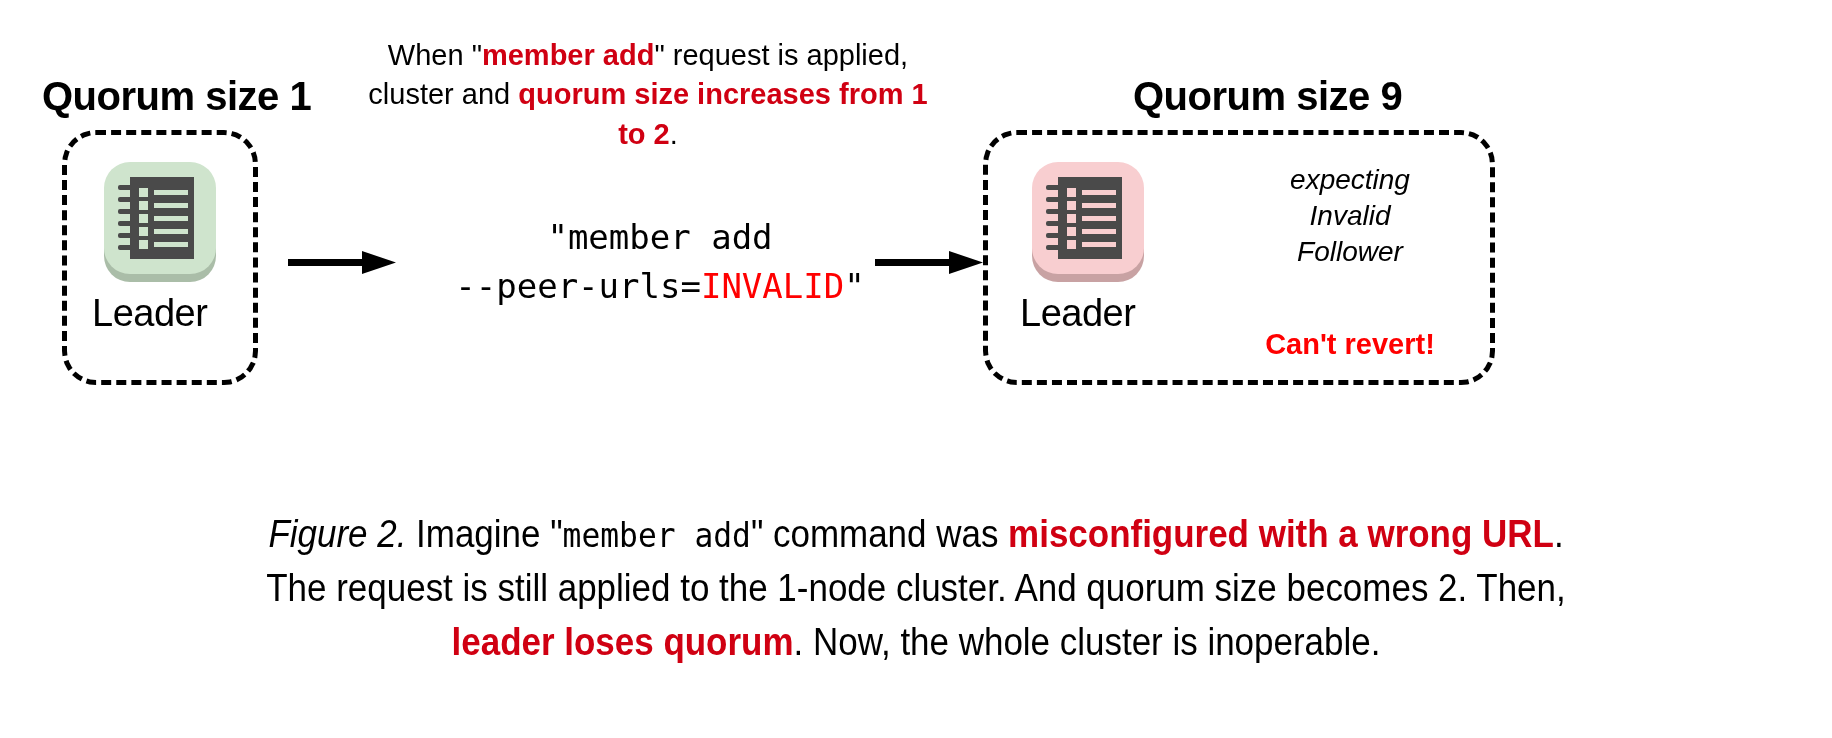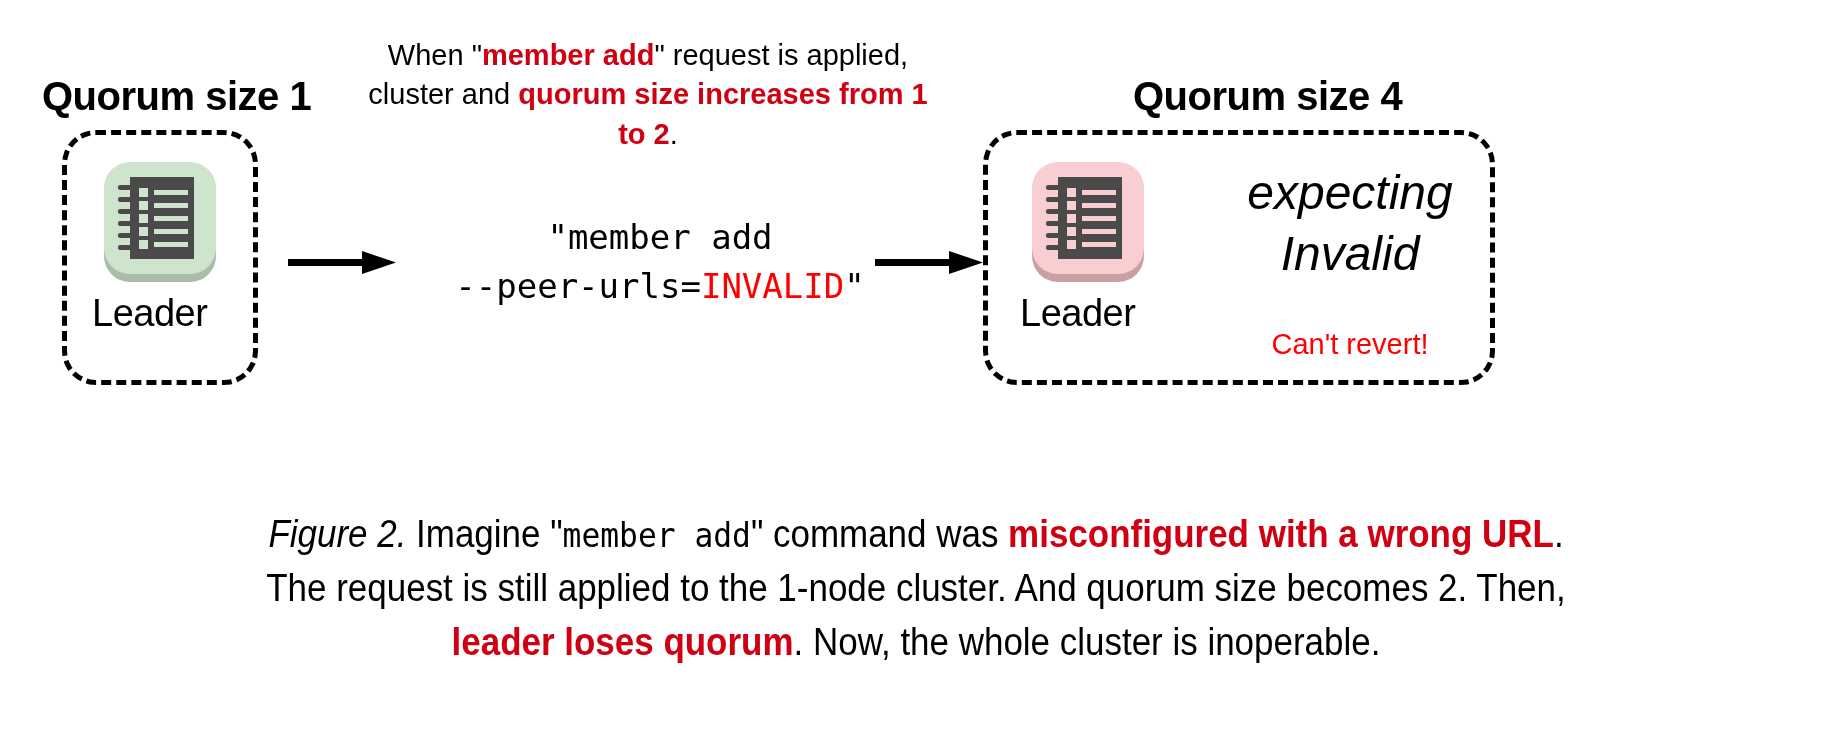--- a/index.html
+++ b/index.html
@@ -127,30 +127,30 @@
   #arrow-left  { left: 288px;  top: 248px; }
   #arrow-right { left: 875px;  top: 248px; }
 
   
   #status-text {
     left: 1215px;
     top: 162px;
     width: 270px;
     text-align: center;
     font-style: italic;
-    font-size: 48px;
+    font-size: 28px;
     line-height: 1.28;
   }
   #cant-revert {
     left: 1215px;
     top: 330px;
     width: 270px;
     text-align: center;
     font-size: 29px;
-    font-weight: normal;
+    font-weight: bold;
     line-height: 1;
   }
 
   
   #figure-caption {
     left: 66px;
     top: 508px;
     width: 1700px;
     text-align: center;
     font-size: 38px;
@@ -226,21 +226,21 @@
     <span class="cmd-line"><span>--peer-urls=</span><span class="bright-red">INVALID</span><span>"</span></span>
   </div>
 
   <div class="abs" id="arrow-right">
     <svg class="arrow-svg" width="110" height="30" viewBox="0 0 110 30">
       <rect x="0" y="11" width="78" height="7" fill="#000"></rect>
       <polygon points="74,3 108,14.5 74,26" fill="#000"></polygon>
     </svg>
   </div>
 
-  <div class="abs quorum-label" id="quorum-label-right">Quorum size 4</div>
+  <div class="abs quorum-label" id="quorum-label-right">Quorum size 9</div>
 
   <div class="abs cluster-box" id="cluster-right"></div>
 
   <div class="node" id="node-right">
     <div class="node-icon-wrap">
       <div class="node-icon-shadow" style="background:#c8a2a3;"></div>
       <div class="node-icon-tile" style="background:#f8ced0;">
         <svg width="84" height="82" viewBox="0 0 84 82">
           <g fill="#4a4a4a">
             <rect x="0" y="8" width="16" height="5" rx="2"></rect>
@@ -267,20 +267,21 @@
           </g>
         </svg>
       </div>
     </div>
     <div class="node-label">Leader</div>
   </div>
 
   <div class="abs" id="status-text">
     <div>expecting</div>
     <div>Invalid</div>
+    <div>Follower</div>
   </div>
 
   <div class="abs bright-red" id="cant-revert">Can't revert!</div>
 
   <div class="abs" id="figure-caption">
     <span class="cap-line"><span class="fig-label">Figure 2.</span><span> Imagine "</span><span class="mono">member add</span><span>" command was </span><span class="red-bold">misconfigured with a wrong URL</span><span>.</span></span>
     <span class="cap-line">The request is still applied to the 1-node cluster. And quorum size becomes 2. Then,</span>
     <span class="cap-line"><span class="red-bold">leader loses quorum</span><span>. Now, the whole cluster is inoperable.</span></span>
   </div>
 

